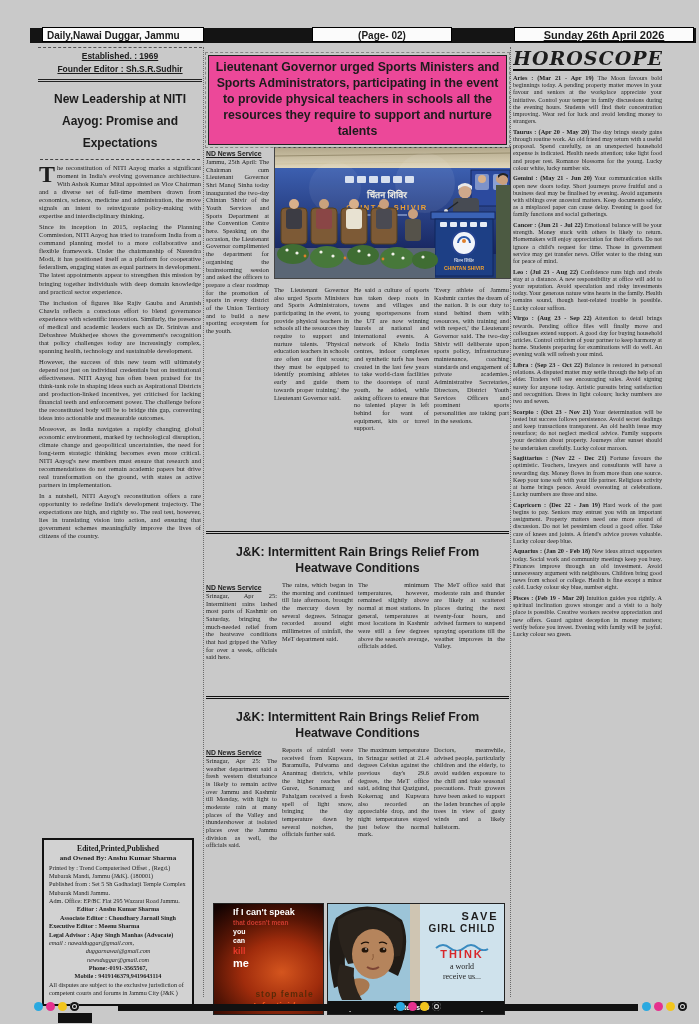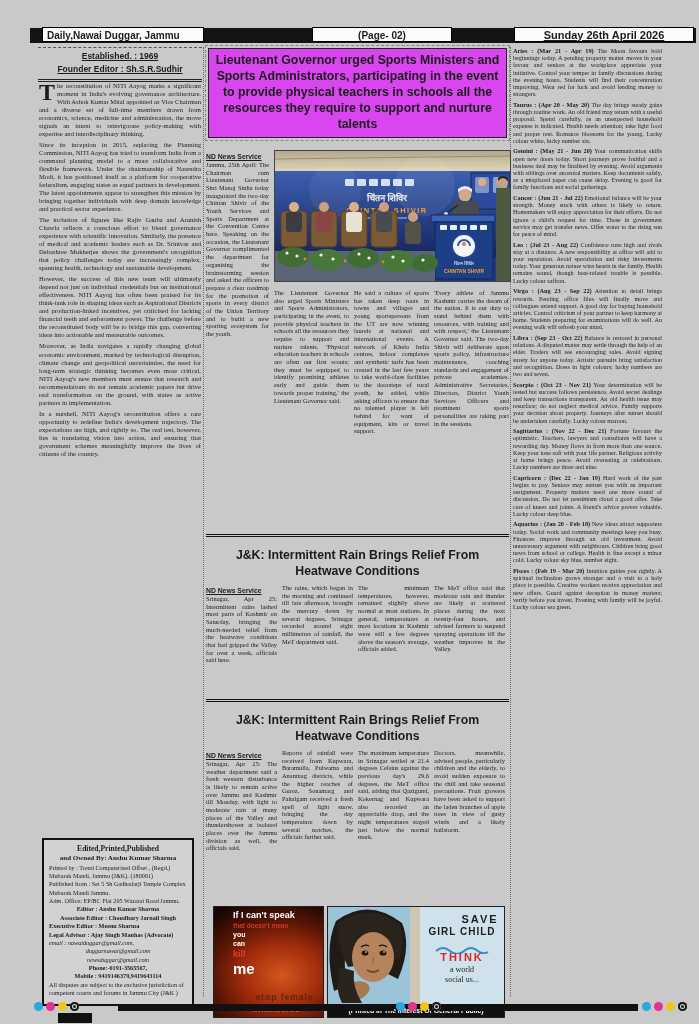--- a/index.html
+++ b/index.html
@@ -28,25 +28,25 @@
   .imprint{position:absolute;left:42px;top:838px;width:152px;height:168px;border:2px solid #111;
            background:#d2d2d2;padding:4px 5px;box-sizing:border-box;font-size:6.2px;line-height:1.35;}
   .imp-c{text-align:center;}
   .imp-b{font-weight:bold;}
   .imp-t1{font-size:7.6px;}
   .imp-t2{font-size:7px;}
   
   .center-col{position:absolute;left:206px;top:47px;width:303px;}
   .main-head{border:1px solid #222;outline:1px dashed #888;outline-offset:2px;padding:4px 6px;
              font-family:"Liberation Sans",sans-serif;font-weight:bold;font-size:12.3px;
-             line-height:1.3;text-align:center;background:#d946ef;margin:1px 2px 0 2px;}
+             line-height:1.3;text-align:center;background:#ec4899;margin:8px 2px 0 2px;}
   .byline{font-family:"Liberation Sans",sans-serif;font-weight:bold;font-size:6.8px;
           text-decoration:underline;margin:3px 0 1px;}
   .ct{font-size:6.4px;line-height:1.2;text-align:justify;}
-  .art1{display:flex;gap:5px;margin-top:12px;}
+  .art1{display:flex;gap:5px;margin-top:2px;}
   .a1c1{width:63px;height:376px;overflow:hidden;}
   .a1right{width:235px;}
   .photo-frame{width:235px;height:130px;border:1px solid #444;background:#203a75;}
   .a1cols{display:flex;gap:5px;margin-top:3px;}
   .a1cols>div{width:75px;height:240px;overflow:hidden;}
   .rain{border-top:3px double #111;margin-top:5px;padding-top:2px;}
   .rain-head{font-family:"Liberation Sans",sans-serif;font-weight:bold;font-size:12.3px;
              line-height:1.3;text-align:center;margin:9px 6px 4px;}
   .rain-cols{display:flex;gap:5px;}
   .rain-cols>div{width:71px;overflow:hidden;}
@@ -57,21 +57,21 @@
   .ad1{width:109px;height:110px;position:relative;background:#000;overflow:hidden;border:1px solid #222;
        font-family:"Liberation Sans",sans-serif;}
   .ad1 .blob{position:absolute;inset:0;
        background:radial-gradient(ellipse 95% 75% at 62% 62%, #d4551e 0%, #a02c0c 38%, #571505 66%, #120302 100%);}
   .ad1 span{position:absolute;left:3px;font-weight:bold;color:#fff;padding-left:16px;}
   .ad1 .l1{top:3px;font-size:9px;}
   .ad1 .l2{top:15px;font-size:6.5px;color:#c93a2e;}
   .ad1 .l3{top:24px;font-size:7px;}
   .ad1 .l4{top:33px;font-size:7px;}
   .ad1 .l5{top:42px;font-size:9px;color:#e8392a;}
-  .ad1 .l6{top:53px;font-size:15px;}
+  .ad1 .l6{top:53px;font-size:11px;}
   .ad1 .l7{left:16px;right:0;bottom:15px;text-align:center;font-size:8.5px;letter-spacing:1px;color:#5a2a08;}
   .ad1 .l8{left:0;right:0;bottom:3px;text-align:center;font-size:9.5px;font-style:italic;color:#f2541d;}
   .ad2{width:176px;height:110px;position:relative;background:#cfe2ec;overflow:hidden;border:1px solid #222;
        font-family:"Liberation Sans",sans-serif;}
   .ad2 .txt{position:absolute;left:92px;right:0;text-align:center;color:#1d1d1d;}
   .ad2 .s1{top:6px;font-size:11px;font-weight:bold;letter-spacing:2px;padding-left:36px;}
   .ad2 .s2{top:19px;font-size:10px;font-weight:bold;letter-spacing:1px;}
   .ad2 .squig{top:33px;}
   .ad2 .s3{top:44px;font-size:11px;font-weight:bold;color:#d8262a;letter-spacing:2px;}
   .ad2 .s4{top:58px;font-size:8px;font-family:"Liberation Serif",serif;}
@@ -101,20 +101,21 @@
   <div class="tb-box tb-date">Sunday 26th April 2026</div>
 
   <div class="vsep" style="left:203px;"></div>
   <div class="vsep" style="left:510px;"></div>
 
   <div class="left-col">
     <div class="masthead">
       <div>Established. : 1969</div>
       <div>Founder Editor : Sh.S.R.Sudhir</div>
     </div>
+    <div class="ed-title">New Leadership at NITI Aayog: Promise and Expectations</div>
     <p class="body-p"><span class="dropcap">T</span><span>he reconstitution of NITI Aayog marks a significant moment in India's evolving governance architecture. With Ashok Kumar Mital appointed as Vice Chairman and a diverse set of full-time members drawn from economics, science, medicine and administration, the move signals an intent to reinvigorate policy-making with expertise and interdisciplinary thinking.</span></p>
     <p class="body-p">Since its inception in 2015, replacing the Planning Commission, NITI Aayog has tried to transform India from a command planning model to a more collaborative and flexible framework. Under the chairmanship of Narendra Modi, it has positioned itself as a platform for cooperative federalism, engaging states as equal partners in development. The latest appointments appear to strengthen this mission by bringing together individuals with deep domain knowledge and practical sector experience.</p>
     <p class="body-p">The inclusion of figures like Rajiv Gauba and Arunish Chawla reflects a conscious effort to blend governance experience with scientific innovation. Similarly, the presence of medical and academic leaders such as Dr. Srinivas and Debashree Mukherjee shows the government's recognition that policy challenges today are increasingly complex, spanning health, technology and sustainable development.</p>
     <p class="body-p">However, the success of this new team will ultimately depend not just on individual credentials but on institutional effectiveness. NITI Aayog has often been praised for its think-tank role in shaping ideas such as Aspirational Districts and production-linked incentives, yet criticised for lacking financial teeth and enforcement power. The challenge before the reconstituted body will be to bridge this gap, converting ideas into actionable and measurable outcomes.</p>
     <p class="body-p">Moreover, as India navigates a rapidly changing global economic environment, marked by technological disruption, climate change and geopolitical uncertainties, the need for long-term strategic thinking becomes even more critical. NITI Aayog's new members must ensure that research and recommendations do not remain academic papers but drive real transformation on the ground, with states as active partners in implementation.</p>
     <p class="body-p">In a nutshell, NITI Aayog's reconstitution offers a rare opportunity to redefine India's development trajectory. The expectations are high, and rightly so. The real test, however, lies in translating vision into action, and ensuring that government schemes meaningfully improve the lives of citizens of the country.</p>
   </div>
 
   <div class="imprint">
     <div class="imp-c imp-b imp-t1">Edited,Printed,Published</div>
@@ -327,27 +328,28 @@
         </svg>
         <div class="txt s1">SAVE</div>
         <div class="txt s2">GIRL CHILD</div>
         <div class="txt squig">
           <svg width="56" height="8" viewBox="0 0 56 8">
               <path d="M2 5 q7 -6 14 0 q7 6 14 0 q7 -6 14 0 q5 4 10 1" fill="none" stroke="#3a8bc0" stroke-width="2"></path>
             </svg>
         </div>
         <div class="txt s3">THINK</div>
         <div class="txt s4">a world</div>
-        <div class="txt s5">social us...</div>
+        <div class="txt s5">receive us...</div>
         <div class="bar">(Printed In The Interest Of General Public)</div>
       </div>
     </div>
   </div>
 
   <div class="right-col">
+    <div class="horo-title">HOROSCOPE</div>
     <p class="horo"><b>Aries : (Mar 21 - Apr 19)</b> <span>The Moon favours bold beginnings today. A pending property matter moves in your favour and seniors at the workplace appreciate your initiative. Control your temper in family discussions during the evening hours. Students will find their concentration improving. Wear red for luck and avoid lending money to strangers.</span></p>
     <p class="horo"><b>Taurus : (Apr 20 - May 20)</b> <span>The day brings steady gains through routine work. An old friend may return with a useful proposal. Spend carefully, as an unexpected household expense is indicated. Health needs attention; take light food and proper rest. Romance blossoms for the young. Lucky colour white, lucky number six.</span></p>
     <p class="horo"><b>Gemini : (May 21 - Jun 20)</b> <span>Your communication skills open new doors today. Short journeys prove fruitful and a business deal may be finalised by evening. Avoid arguments with siblings over ancestral matters. Keep documents safely, as a misplaced paper can cause delay. Evening is good for family functions and social gatherings.</span></p>
     <p class="horo"><b>Cancer : (Jun 21 - Jul 22)</b> <span>Emotional balance will be your strength. Money stuck with others is likely to return. Homemakers will enjoy appreciation for their efforts. Do not ignore a child's request for time. Those in government service may get transfer news. Offer water to the rising sun for peace of mind.</span></p>
     <p class="horo"><b>Leo : (Jul 23 - Aug 22)</b> <span>Confidence runs high and rivals stay at a distance. A new responsibility at office will add to your reputation. Avoid speculation and risky investments today. Your generous nature wins hearts in the family. Health remains sound, though heat-related trouble is possible. Lucky colour saffron.</span></p>
     <p class="horo"><b>Virgo : (Aug 23 - Sep 22)</b> <span>Attention to detail brings rewards. Pending office files will finally move and colleagues extend support. A good day for buying household articles. Control criticism of your partner to keep harmony at home. Students preparing for examinations will do well. An evening walk will refresh your mind.</span></p>
     <p class="horo"><b>Libra : (Sep 23 - Oct 22)</b> <span>Balance is restored in personal relations. A disputed matter may settle through the help of an elder. Traders will see encouraging sales. Avoid signing surety for anyone today. Artistic pursuits bring satisfaction and recognition. Dress in light colours; lucky numbers are two and seven.</span></p>
     <p class="horo"><b>Scorpio : (Oct 23 - Nov 21)</b> <span>Your determination will be tested but success follows persistence. Avoid secret dealings and keep transactions transparent. An old health issue may resurface; do not neglect medical advice. Family supports your decision about property. Journeys after sunset should be undertaken carefully. Lucky colour maroon.</span></p>
     <p class="horo"><b>Sagittarius : (Nov 22 - Dec 21)</b> <span>Fortune favours the optimistic. Teachers, lawyers and consultants will have a rewarding day. Money flows in from more than one source. Keep your tone soft with your life partner. Religious activity at home brings peace. Avoid overeating at celebrations. Lucky numbers are three and nine.</span></p>
     <p class="horo"><b>Capricorn : (Dec 22 - Jan 19)</b> <span>Hard work of the past begins to pay. Seniors may entrust you with an important assignment. Property matters need one more round of discussion. Do not let pessimism cloud a good offer. Take care of knees and joints. A friend's advice proves valuable. Lucky colour deep blue.</span></p>

